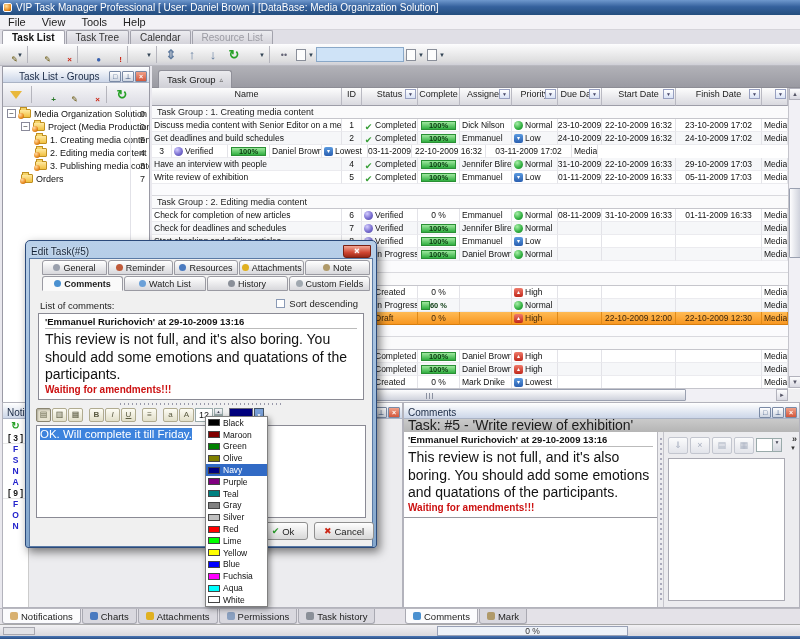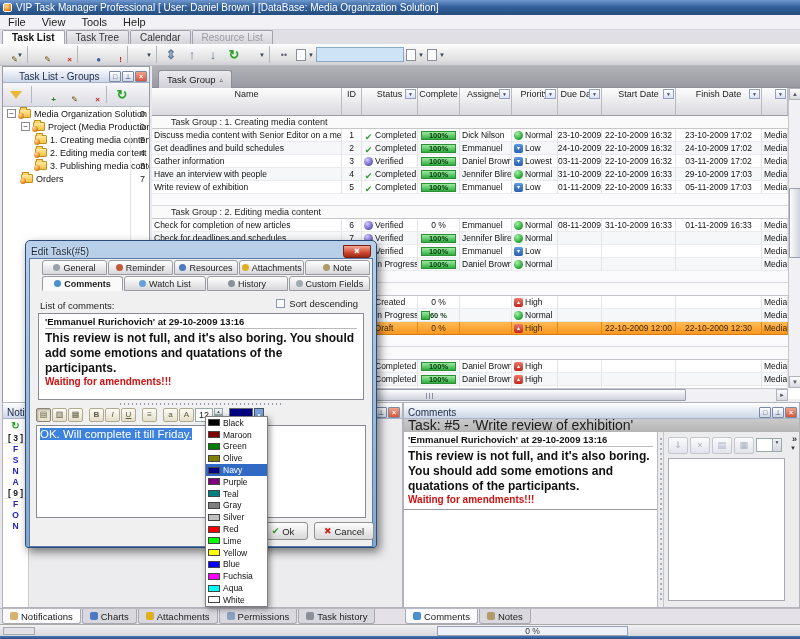--- a/index.html
+++ b/index.html
@@ -41,25 +41,25 @@
   .trow{height:13px;display:flex;align-items:center;gap:3px;white-space:nowrap;overflow:hidden;padding-right:2px}
   .trow .cnt{position:absolute;right:4px;font-size:9px;color:#222}
   .exp{width:9px;height:9px;border:1px solid #8a8a9a;background:#fff;font-size:8px;line-height:7px;text-align:center;color:#333;flex:none}
   .folder{width:12px;height:9px;background:linear-gradient(#ffe9a0,#f0c040);border:1px solid #c09020;border-radius:1px;position:relative;flex:none}
   .folder::before{content:"";position:absolute;left:0;top:-3px;width:5px;height:2px;background:#f5d468;border:1px solid #c09020;border-bottom:none}
   .folder::after{content:"";position:absolute;left:-2px;bottom:-2px;width:6px;height:6px;border-radius:50%;background:radial-gradient(circle at 35% 30%,#ffd9a0,#e8891c 60%,#9a5200)}
   
   #grid{position:absolute;left:152px;top:66px;width:648px;height:336px;background:#f0f0f2;overflow:hidden}
   #grid-band{height:22px;background:linear-gradient(#b2b2b8,#9a9aa2);position:relative;border-bottom:1px solid #8d8d95}
   #group-chip{position:absolute;left:6px;top:4px;height:18px;background:linear-gradient(#ebebee,#cfcfd6);border:1px solid #8f8f98;border-bottom:none;border-radius:3px 3px 0 0;font-size:9.5px;padding:2px 8px;color:#222;display:flex;gap:4px;align-items:center}
-  #grid-header{display:flex;height:28px}
+  #grid-header{display:flex;height:18px}
   .hcell{background:linear-gradient(#fdfdfd,#d9d9df);border-right:1px solid #b9b9c2;border-bottom:1px solid #9d9da8;font-size:9px;color:#222;text-align:center;line-height:12px;position:relative;white-space:nowrap;overflow:hidden;flex:none}
   .fbtn{position:absolute;right:1px;top:1px;width:11px;height:10px;border:1px solid #98a0c0;background:linear-gradient(#ffffff,#d9e2f5);font-size:5px;line-height:8px;color:#446;text-align:center}
   .w0{width:190px}.w1{width:20px}.w2{width:56px}.w3{width:42px}.w4{width:52px}.w5{width:46px}.w6{width:44px}.w7{width:74px}.w8{width:86px}.w9{width:26px}
-  .shead{height:13px;background:#fafafb;border-bottom:1px solid #c6c6cc;font-size:9px;color:#222;line-height:13px;padding-left:19px;white-space:nowrap}
+  .shead{height:13px;background:#fafafb;border-bottom:1px solid #c6c6cc;font-size:9px;color:#222;line-height:13px;padding-left:5px;white-space:nowrap}
   .ggap{height:12px;background:#fbfbfd;border-bottom:1px solid #d9d9de}
   .grow{display:flex;height:13px;background:#fff}
   .grow.alt{background:#f6f7f9}
   .gcell{border-right:1px solid #e3e3e8;border-bottom:1px solid #ebebef;font-size:8.5px;line-height:12px;padding:0 2px;white-space:nowrap;overflow:hidden;flex:none;display:flex;align-items:center}
   .tc{justify-content:center}
   .grow.sel{background:linear-gradient(#ffbb55,#f7941d)}
   .grow.sel .gcell{border-right-color:#e08a18;border-bottom-color:#d87e0e;color:#40270a}
   .si{width:9px;height:9px;margin-right:2px;flex:none;display:inline-block;text-align:center}
   .si-completed::before{content:"\2714";color:#3aa03a;font-size:9px;line-height:9px}
   .si-verified{background:radial-gradient(circle at 35% 30%,#d4cdff,#7a6fd0 55%,#4a3fa0);border-radius:50%}
@@ -89,21 +89,21 @@
   #npanel{position:absolute;left:2px;top:402px;width:401px;height:206px;background:#ececef;border:1px solid #b3b3bc}
   #np-body{position:absolute;left:0;top:16px;right:0;bottom:0;background:#ececef}
   #np-col{position:absolute;left:0;top:0;width:26px;bottom:0;background:#fff;border-right:1px solid #ccc;font-size:8.5px;text-align:center}
   .np-cnt{font-weight:bold;color:#111;height:11px;line-height:11px;border-bottom:1px solid #e8e8e8}
   .np-letter{color:#2222cc;font-weight:bold;height:11px;line-height:11px}
   #cpanel{position:absolute;left:403px;top:402px;width:397px;height:206px;background:#fff;border:1px solid #b3b3bc}
   #cp-taskbar{height:21px;background:linear-gradient(#cacaca,#a8a8a8);font-size:14px;font-weight:normal;color:#1c1c1c;line-height:13px;padding-left:4px;white-space:nowrap;overflow:hidden}
   #cp-list{position:absolute;left:0;top:29px;width:254px;bottom:0;background:#fff;border-right:1px solid #b9b9c0}
   .cbox{border-bottom:1px solid #98989f;padding:2px 4px 4px 4px}
   .chead{font-weight:bold;font-size:9.5px;border-bottom:1px solid #bbb;padding-bottom:1px;margin-bottom:2px}
-  .cbody{font-weight:bold;font-size:12px;line-height:1.25;color:#111}
+  .cbody{font-weight:normal;font-size:14px;line-height:1.25;color:#111}
   .cwarn{font-weight:bold;font-size:10px;color:#cc1111}
   #cp-split{position:absolute;left:254px;top:29px;width:6px;bottom:0;background:#ececef;border-right:1px solid #c5c5cc}
   #cp-split::after{content:"";position:absolute;left:2px;top:6px;bottom:6px;width:2px;background:repeating-linear-gradient(#aab 0 2px,transparent 2px 5px)}
   #cp-right{position:absolute;left:260px;top:29px;right:0;bottom:0;background:#ececef}
   #cp-tools{position:absolute;left:4px;top:3px;height:20px;display:flex;gap:2px;align-items:center}
   .cpbtn{width:20px;height:17px;border:1px solid #c3c6cf;background:linear-gradient(#fbfbfc,#e2e4ea);color:#a8b0c0;font-size:9px;line-height:15px;text-align:center;border-radius:2px}
   .cp-combo{width:26px;height:14px;background:#fff;border:1px solid #9aa;display:flex}
   .cp-combo .dd{margin-left:auto;width:9px;background:linear-gradient(#f2f2f5,#d5d8e0);border-left:1px solid #9aa;font-size:5px;text-align:center;color:#445}
   #cp-overflow{position:absolute;right:2px;top:2px;font-size:9px;font-weight:bold;color:#333}
   #cp-overflow2{position:absolute;right:3px;top:13px;font-size:6px;color:#333}
@@ -380,21 +380,20 @@
         <span class="gcell w5">
           <span class="pi pi-low"></span>
           <span>Low</span>
         </span>
         <span class="gcell w6 tc">24-10-2009</span>
         <span class="gcell w7 tc">22-10-2009 16:32</span>
         <span class="gcell w8 tc">24-10-2009 17:02</span>
         <span class="gcell w9">Media O</span>
       </div>
       <div class="grow">
-        <span class="gcell w0">Gather information</span>
         <span class="gcell w1 tc">3</span>
         <span class="gcell w2">
           <span class="si si-verified"></span>
           <span>Verified</span>
         </span>
         <span class="gcell w3">
           <span class="cwrap">
             <span class="cbar" style="width: 100%;"></span>
             <span class="clabel">100%</span>
           </span>
@@ -770,21 +769,21 @@
         <span>Task history</span>
       </div>
     </div>
   <div id="btabs-right">
       <div class="btab active">
         <span class="dot" style="background: rgb(74, 144, 208);"></span>
         <span>Comments</span>
       </div>
       <div class="btab ">
         <span class="dot" style="background: rgb(176, 154, 106);"></span>
-        <span>Notes</span>
+        <span>Mark</span>
       </div>
     </div>
 </div>
 
 <div id="statusbar">
   <span id="sb-left"></span>
   <span id="sb-progress">0 %</span>
 </div>
 <div id="bottom-edge"></div>
 

